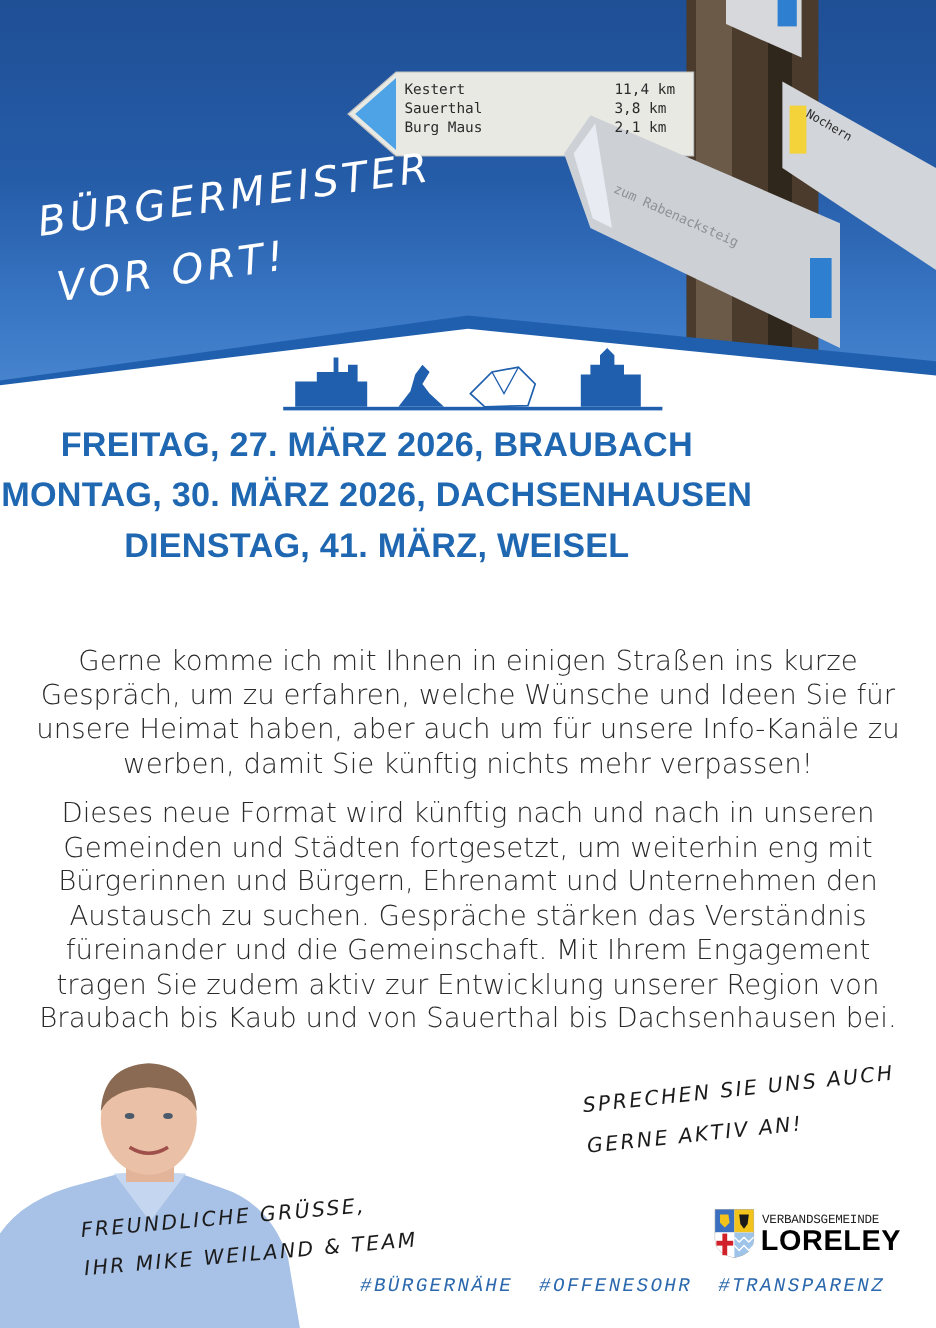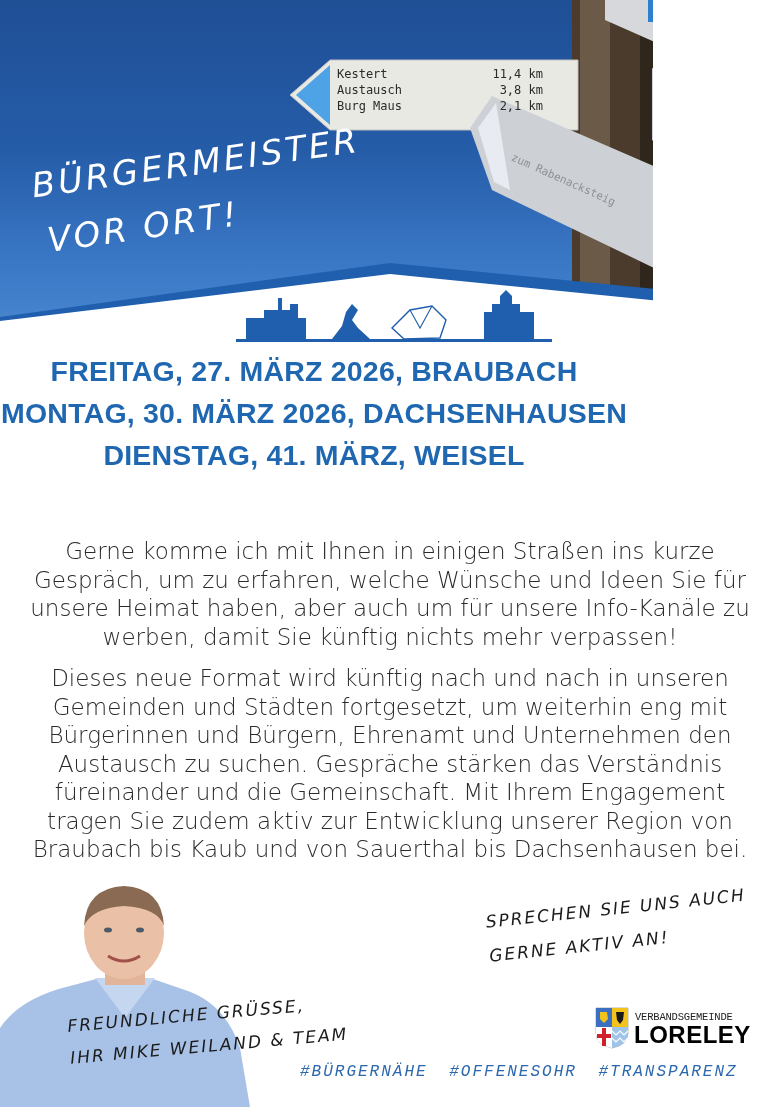--- a/index.html
+++ b/index.html
@@ -1,21 +1,21 @@
 <!DOCTYPE html>
 <html><head>
 <meta charset="utf-8">
 <style>
   * { box-sizing: border-box; margin: 0; padding: 0; }
   html, body { width: 780px; height: 1107px; overflow: hidden; background: #ffffff; }
   body { position: relative; font-family: "DejaVu Sans", sans-serif; }
 
   
   .hero {
-    position: absolute; left: 0; top: 0; width: 653px; height: 330px;
+    position: absolute; left: 0; top: 0; width: 780px; height: 330px;
     background: linear-gradient(180deg, #1f4f95 0%, #255ca8 45%, #3a78c6 80%, #4a86cf 100%);
     overflow: hidden;
   }
   .hero svg.scene { position: absolute; left: 0; top: 0; }
   .hero-title {
     position: absolute; left: 28px; top: 158px;
     color: #ffffff; font-family: "DejaVu Sans", sans-serif; font-weight: 400;
     font-size: 34px; line-height: 56px; letter-spacing: 3px;
     transform: rotate(-8deg); transform-origin: left top;
     font-style: italic;
@@ -85,24 +85,24 @@
     <polygon points="470,128 492,96 700,186 700,290 492,190" fill="#cdd1d6"></polygon>
     <polygon points="478,128 496,103 510,190 494,182" fill="#e8ecf2"></polygon>
     <rect x="675" y="215" width="18" height="50" fill="#2f7fd0"></rect>
 
     <polygon points="652,68 780,140 780,225 652,140" fill="#d2d5d9"></polygon>
     <rect x="658" y="88" width="14" height="40" fill="#f3d23a"></rect>
   </svg>
 
   <div class="sign-text" style="left:337px; top:66px;">
     <div><span>Kestert</span></div>
-    <div><span>Austausch</span></div>
+    <div><span>Sauerthal</span></div>
     <div><span>Burg Maus</span></div>
   </div>
-  <div class="sign-text" style="left:483px; top:66px; text-align:right; width:60px;">
+  <div class="sign-text" style="left:512px; top:66px; text-align:left; width:60px;">
     <div>11,4 km</div>
     <div>3,8 km</div>
     <div>2,1 km</div>
   </div>
   <div class="sign-text" style="left:515px; top:150px; color:#8d9197; font-size:11px; transform:rotate(24deg); transform-origin:left top;">zum Rabenacksteig</div>
   <div class="sign-text" style="left:676px; top:88px; font-size:10px; transform:rotate(30deg); transform-origin:left top;">Nochern</div>
 
   <div class="hero-title">
     <span>BÜRGERMEISTER</span>
     <span class="l2">VOR ORT!</span>

